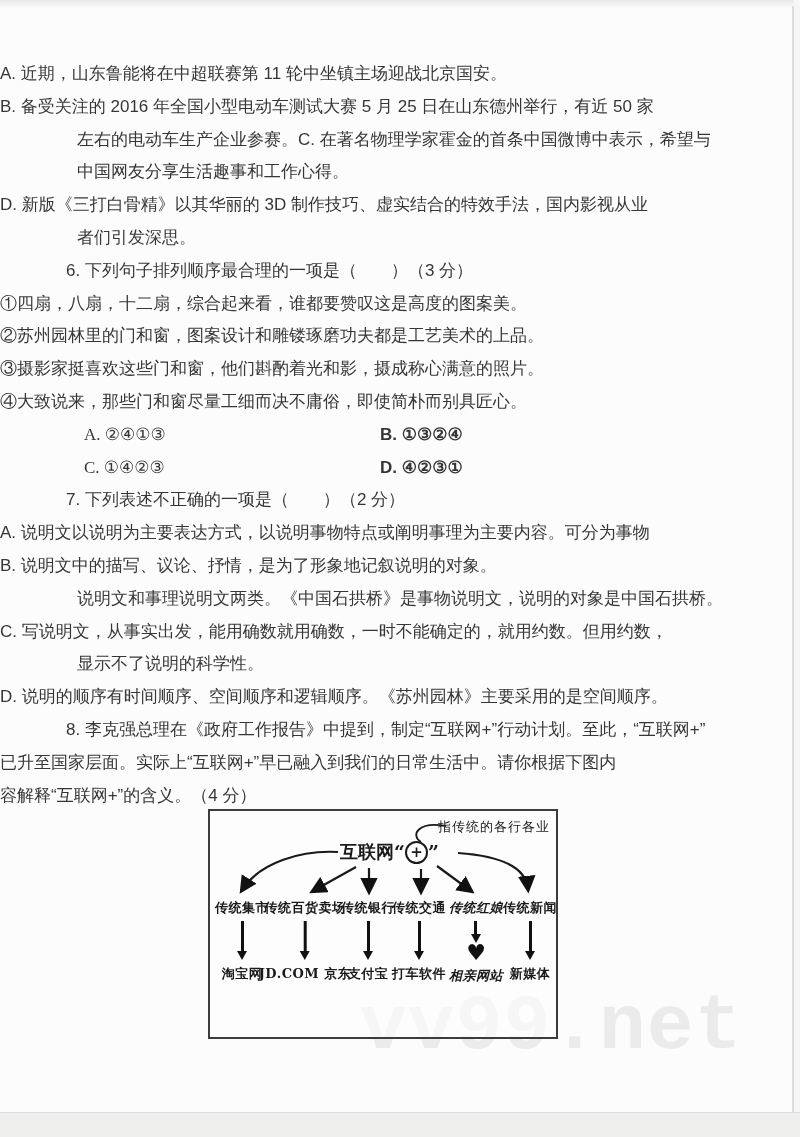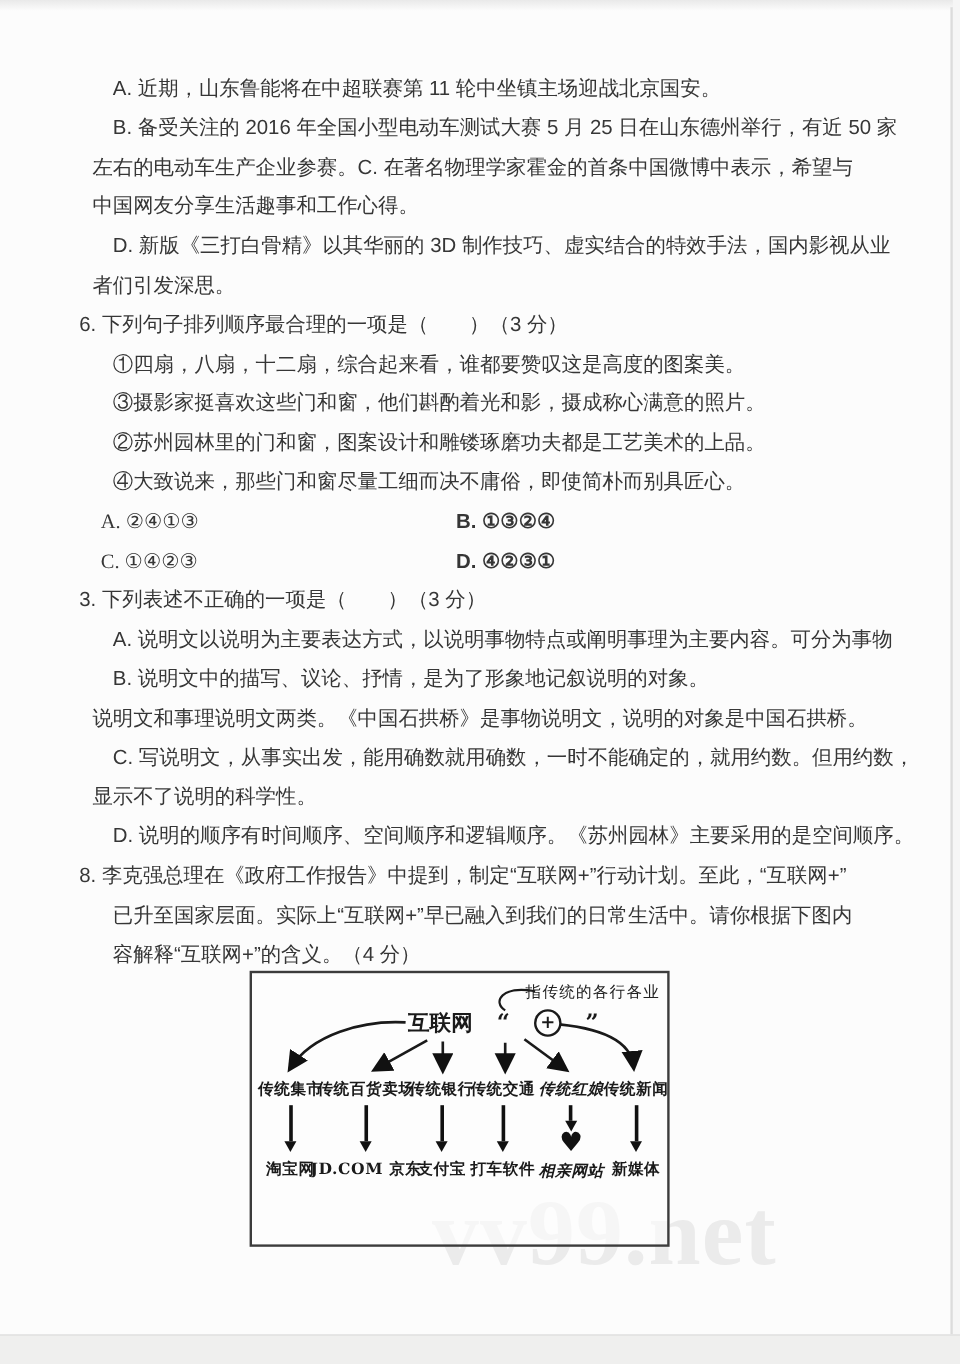--- a/index.html
+++ b/index.html
@@ -17,47 +17,47 @@
   .edge-top    { position:absolute; top:0; left:0; right:0; height:9px;
                  background:linear-gradient(#e9e9e9, rgba(255,255,255,0)); }
   .edge-right-line { position:absolute; left:792px; top:6px; width:2px; height:1106px; background:#dcdcdc; }
   .edge-right-fill { position:absolute; left:794px; top:0; width:6px; height:1137px; background:#f6f6f6; }
   .edge-bottom { position:absolute; left:0; right:0; top:1112px; height:25px;
                  background:#efefee; border-top:1px solid #dddddd; }
 
   
   .watermark {
     position:absolute; left:360px; top:988px;
-    font-family:Liberation Serif, serif;
+    font-family:Liberation Mono, monospace;
     font-weight:bold; font-size:78px; letter-spacing:1px;
     color:#ebebeb; z-index:0; line-height:1;
   }
 
   
   .text-block { position:absolute; left:0; top:58px; width:800px; z-index:1; }
   .line { position:relative; height:32.8px; line-height:32.8px; font-size:17px; white-space:nowrap; }
   .line.question { padding-left:66px; }
-  .line.option   { padding-left:94px; }
+  .line.option   { }
   .line.cont     { padding-left:77px; }
   .line.pair .cellL { position:absolute; left:84px;font-family:Liberation Serif, serif; }
   .line.pair .cellR { position:absolute; left:380px;font-weight:bold; }
 
   
   .diagram-box {
     position:absolute; left:208px; top:809px; width:350px; height:230px;
     border:2px solid #3c3c3c; background:rgba(253,253,253,.6); z-index:1;
     font-family:"DejaVu Serif", serif; color:#1a1a1a;
   }
   .dg-annotation {
     position:absolute; left:228px; top:7px; font-size:13px; letter-spacing:1px;
     white-space:nowrap; color:#222;
   }
   .dg-hub {
     position:absolute; left:130px; top:28px; height:26px;
-    display:flex; align-items:center; gap:20px; white-space:nowrap;
+    display:flex; align-items:center; gap:0; white-space:nowrap;
   }
   .dg-hub .hub-label { font-weight:bold; font-size:18px; font-family:"Liberation Sans",sans-serif; }
   .dg-hub .quote { font-weight:bold; font-size:19px; line-height:10px; }
   .circle-plus {
     width:23px; height:23px; border:2px solid #1a1a1a; border-radius:50%;
     display:flex; align-items:center; justify-content:center;
     font-size:15px; font-weight:bold; line-height:1; background:#fdfdfd;
   }
   .arrow-svg { position:absolute; left:0; top:0; width:346px; height:186px; }
 
@@ -82,32 +82,32 @@
 
   <div class="text-block" id="lines">
       <div class="line option">A. 近期，山东鲁能将在中超联赛第 11 轮中坐镇主场迎战北京国安。</div>
       <div class="line option">B. 备受关注的 2016 年全国小型电动车测试大赛 5 月 25 日在山东德州举行，有近 50 家</div>
       <div class="line cont">左右的电动车生产企业参赛。C. 在著名物理学家霍金的首条中国微博中表示，希望与</div>
       <div class="line cont">中国网友分享生活趣事和工作心得。</div>
       <div class="line option">D. 新版《三打白骨精》以其华丽的 3D 制作技巧、虚实结合的特效手法，国内影视从业</div>
       <div class="line cont">者们引发深思。</div>
       <div class="line question">6. 下列句子排列顺序最合理的一项是（　　）（3 分）</div>
       <div class="line option">①四扇，八扇，十二扇，综合起来看，谁都要赞叹这是高度的图案美。</div>
+      <div class="line option">②苏州园林里的门和窗，图案设计和雕镂琢磨功夫都是工艺美术的上品。</div>
       <div class="line option">③摄影家挺喜欢这些门和窗，他们斟酌着光和影，摄成称心满意的照片。</div>
-      <div class="line option">②苏州园林里的门和窗，图案设计和雕镂琢磨功夫都是工艺美术的上品。</div>
       <div class="line option">④大致说来，那些门和窗尽量工细而决不庸俗，即使简朴而别具匠心。</div>
       <div class="line pair">
         <span class="cellL">A. ②④①③</span>
         <span class="cellR">B. ①③②④</span>
       </div>
       <div class="line pair">
         <span class="cellL">C. ①④②③</span>
         <span class="cellR">D. ④②③①</span>
       </div>
-      <div class="line question">3. 下列表述不正确的一项是（　　）（3 分）</div>
+      <div class="line question">7. 下列表述不正确的一项是（　　）（2 分）</div>
       <div class="line option">A. 说明文以说明为主要表达方式，以说明事物特点或阐明事理为主要内容。可分为事物</div>
       <div class="line option">B. 说明文中的描写、议论、抒情，是为了形象地记叙说明的对象。</div>
       <div class="line cont">说明文和事理说明文两类。《中国石拱桥》是事物说明文，说明的对象是中国石拱桥。</div>
       <div class="line option">C. 写说明文，从事实出发，能用确数就用确数，一时不能确定的，就用约数。但用约数，</div>
       <div class="line cont">显示不了说明的科学性。</div>
       <div class="line option">D. 说明的顺序有时间顺序、空间顺序和逻辑顺序。《苏州园林》主要采用的是空间顺序。</div>
       <div class="line question">8. 李克强总理在《政府工作报告》中提到，制定“互联网+”行动计划。至此，“互联网+”</div>
       <div class="line option">已升至国家层面。实际上“互联网+”早已融入到我们的日常生活中。请你根据下图内</div>
       <div class="line option">容解释“互联网+”的含义。（4 分）</div>
     </div>

